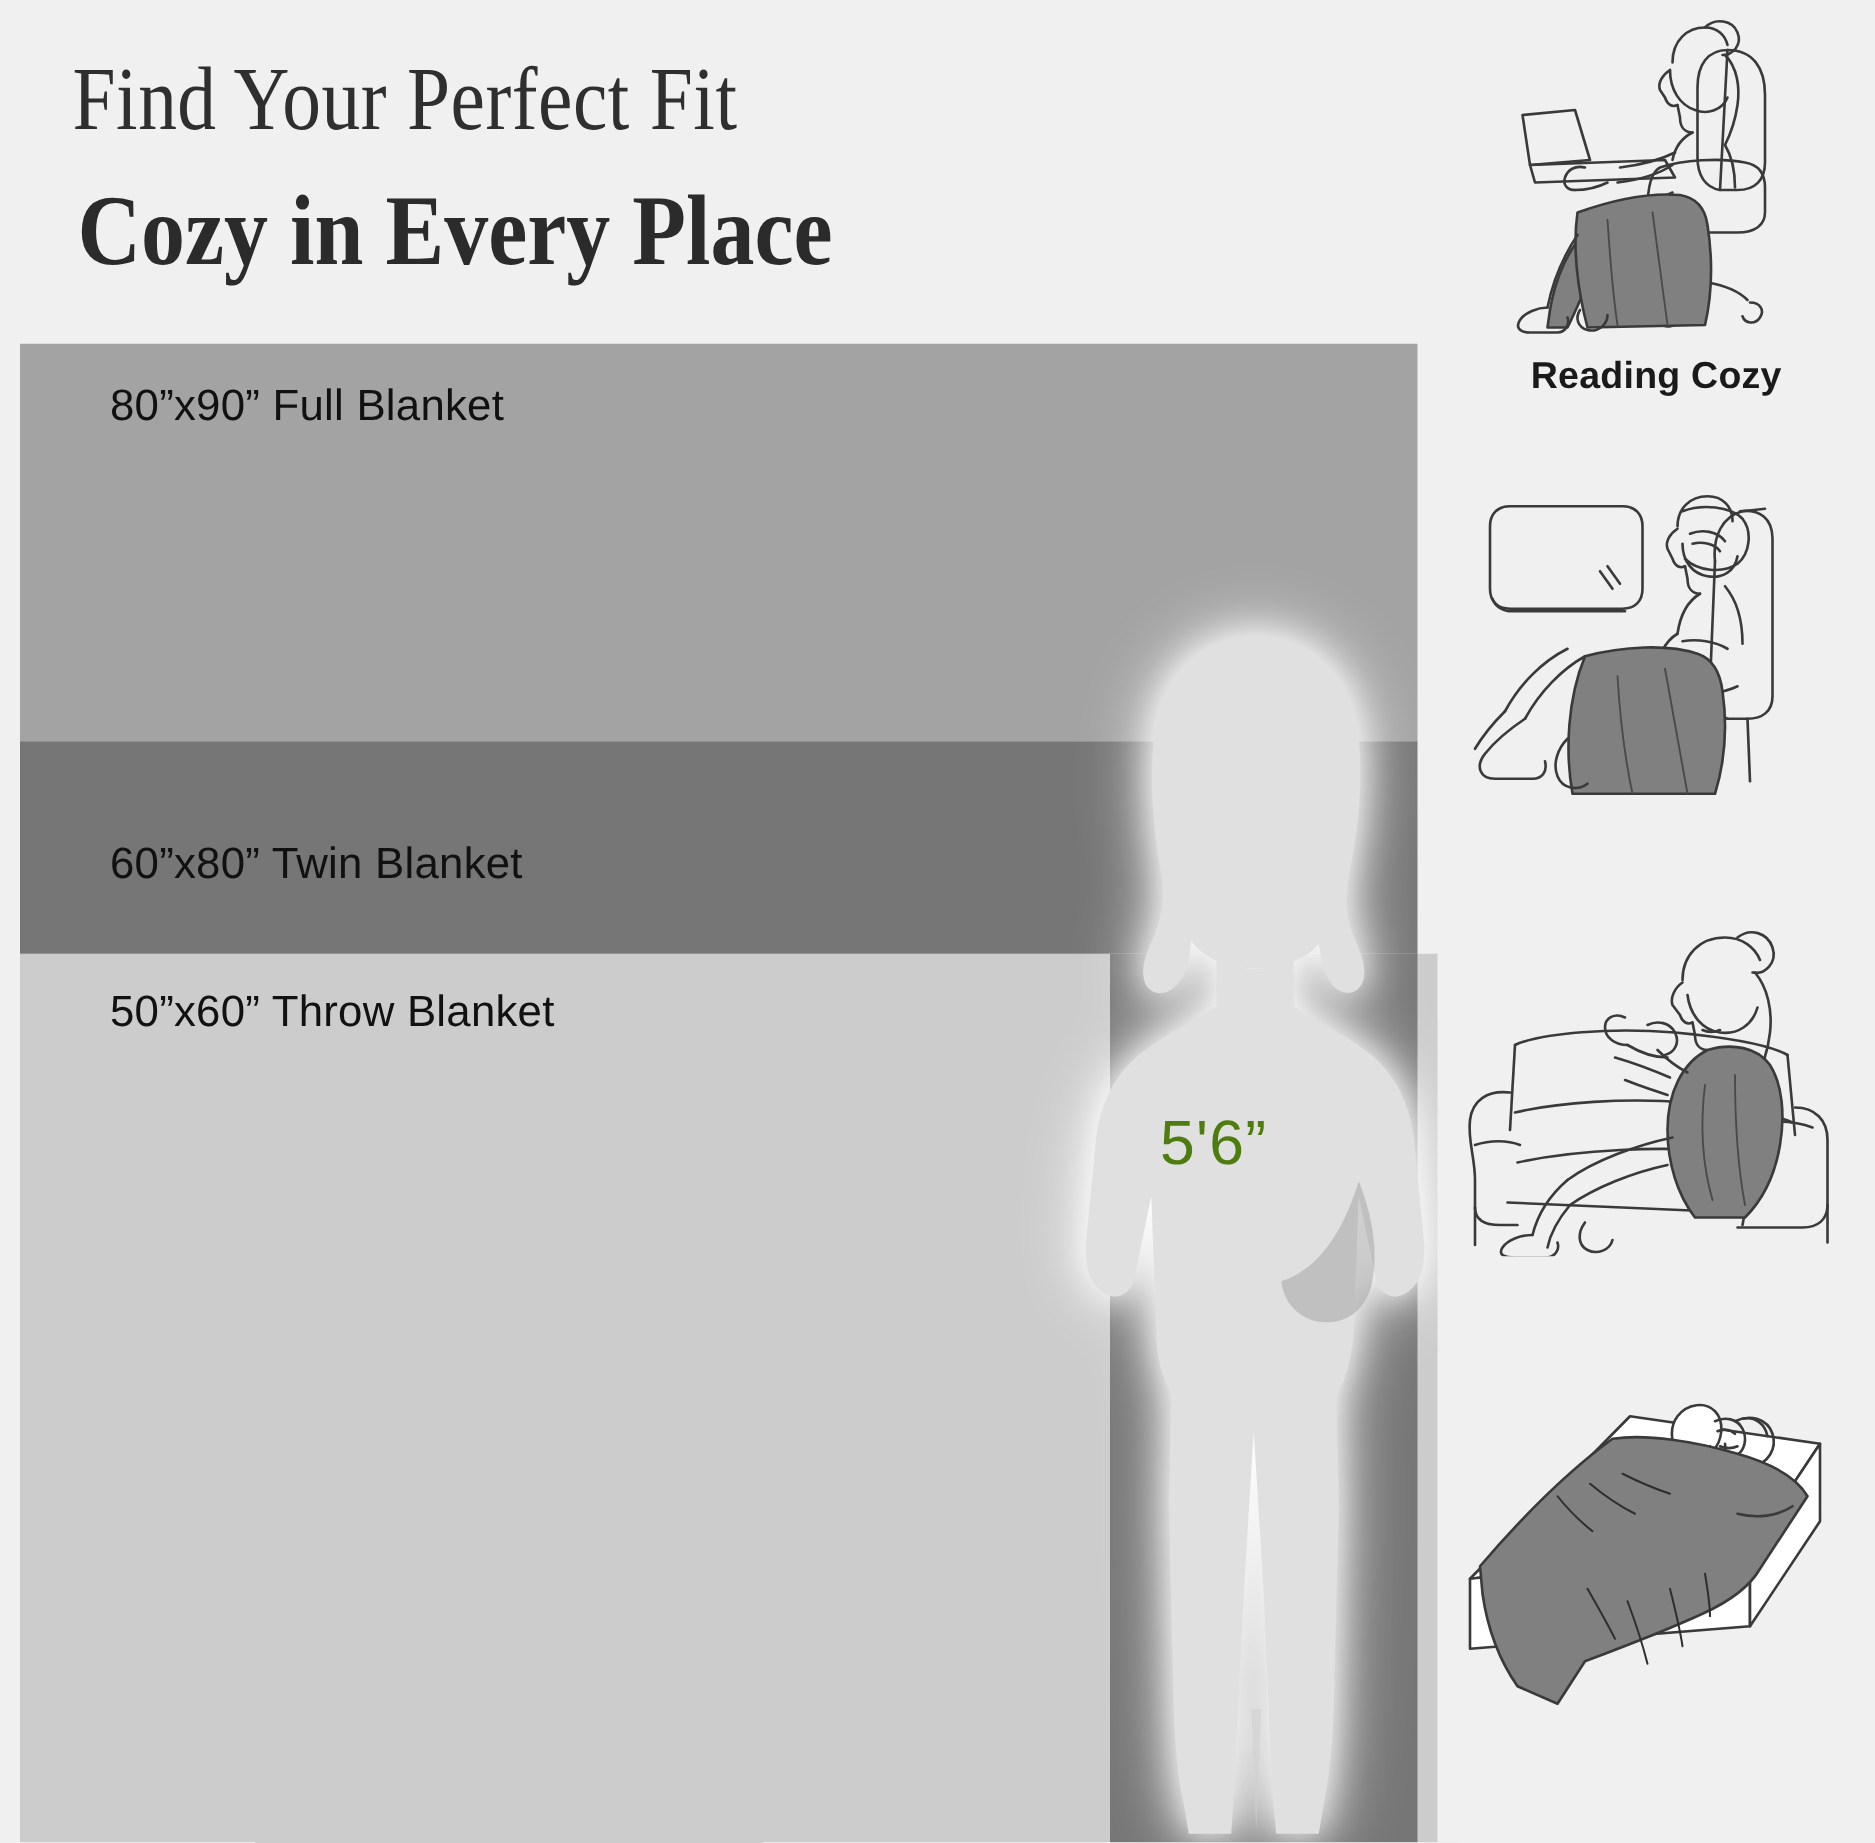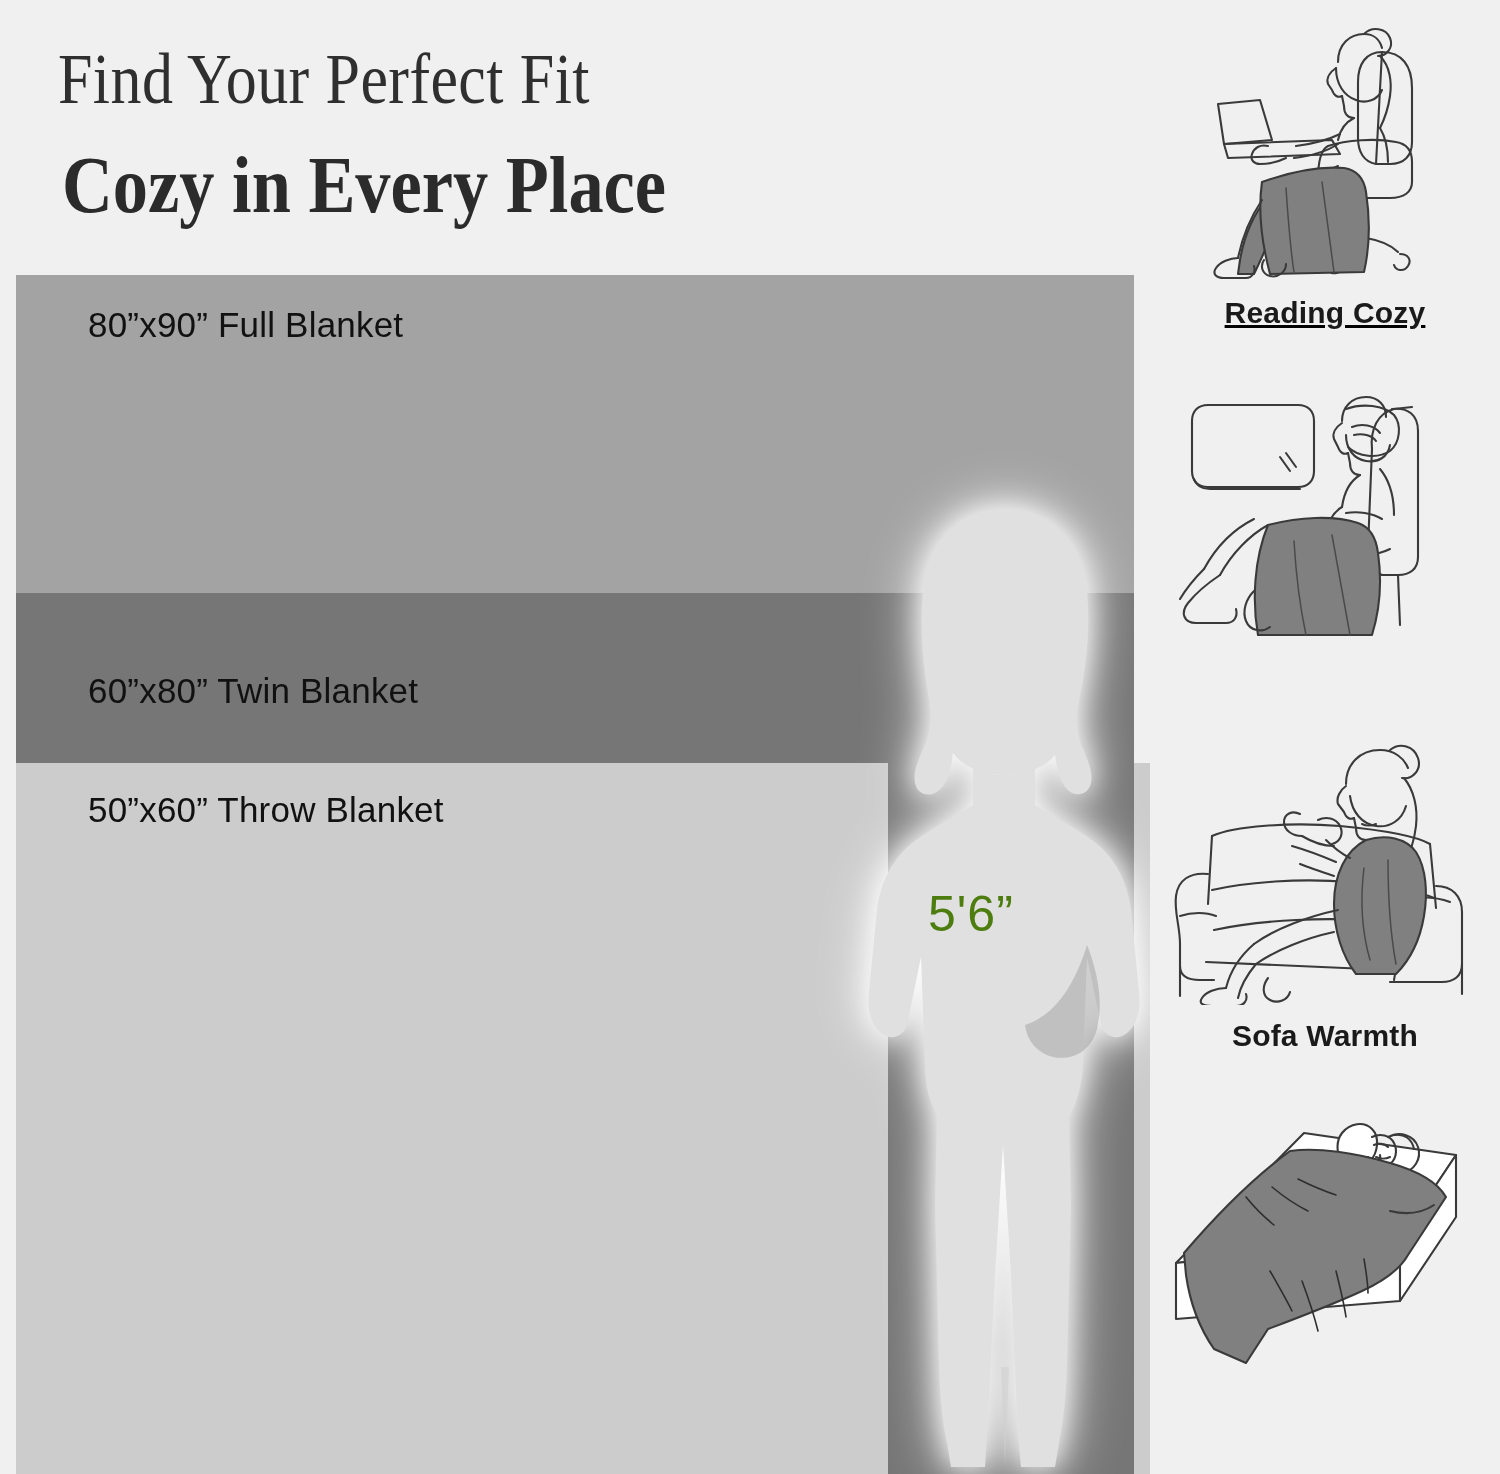--- a/index.html
+++ b/index.html
@@ -145,21 +145,21 @@
     display: block;
   }
   .use-case-label {
     text-align: center;
     font-size: 30px;
     font-weight: 700;
     color: #1a1a1a;
     letter-spacing: 0.2px;
     white-space: nowrap;
   }
-  #use-case-0 { top: 22px; text-decoration: underline; }
+  #use-case-0 { top: 10px; }
   #use-case-1 { top: 385px; }
   #use-case-2 { top: 740px; }
   #use-case-3 { top: 1105px; }
 
   #use-case-0 .use-case-art { height: 260px; }
   #use-case-1 .use-case-art { height: 255px; }
   #use-case-2 .use-case-art { height: 265px; }
   #use-case-3 .use-case-art { height: 275px; }
 
   #use-case-0 .use-case-label { margin-top: 14px; }
@@ -421,21 +421,20 @@
           <path d="M188 170 C 160 176 126 188 104 204"></path>
           <path d="M184 192 C 156 198 126 210 106 224"></path>
 
           <path d="M104 204 C 90 216 80 232 76 248"></path>
           <path d="M106 224 C 96 236 90 248 88 258"></path>
 
           <path d="M76 248 C 66 248 56 252 52 258 C 48 264 54 266 62 266 L 86 266 C 94 266 98 260 96 254"></path>
           <path d="M118 238 C 112 246 112 256 120 260 C 128 264 138 260 140 252"></path>
         </g>
       </svg>
-      <div class="use-case-label">Sofa Warmth</div>
     </div>
 
     <div class="use-case" id="use-case-3">
       <svg class="use-case-art" viewBox="0 0 350 275" xmlns="http://www.w3.org/2000/svg">
         <g fill="none" stroke="#3a3a3a" stroke-width="2.1" stroke-linejoin="round" stroke-linecap="round">
 
           <path d="M154 28 L 306 50 L 250 134 L 26 158 Z" fill="#ffffff"></path>
 
           <path d="M26 158 L 250 134 L 250 196 L 26 214 Z" fill="#ffffff"></path>
 

